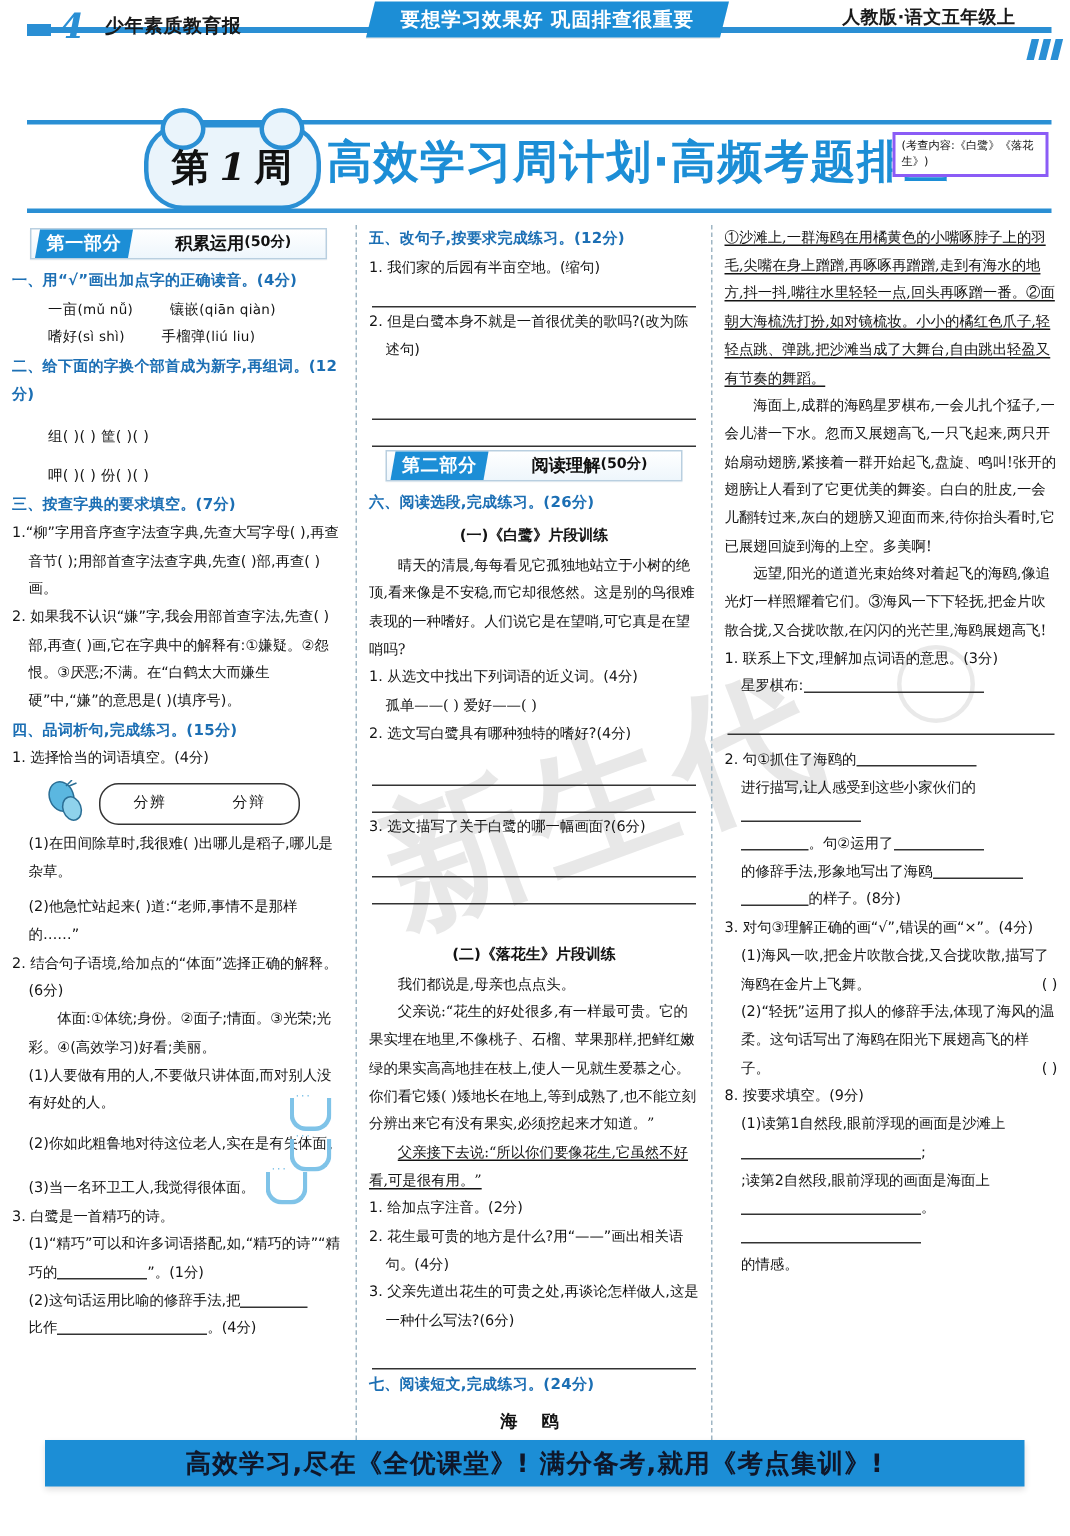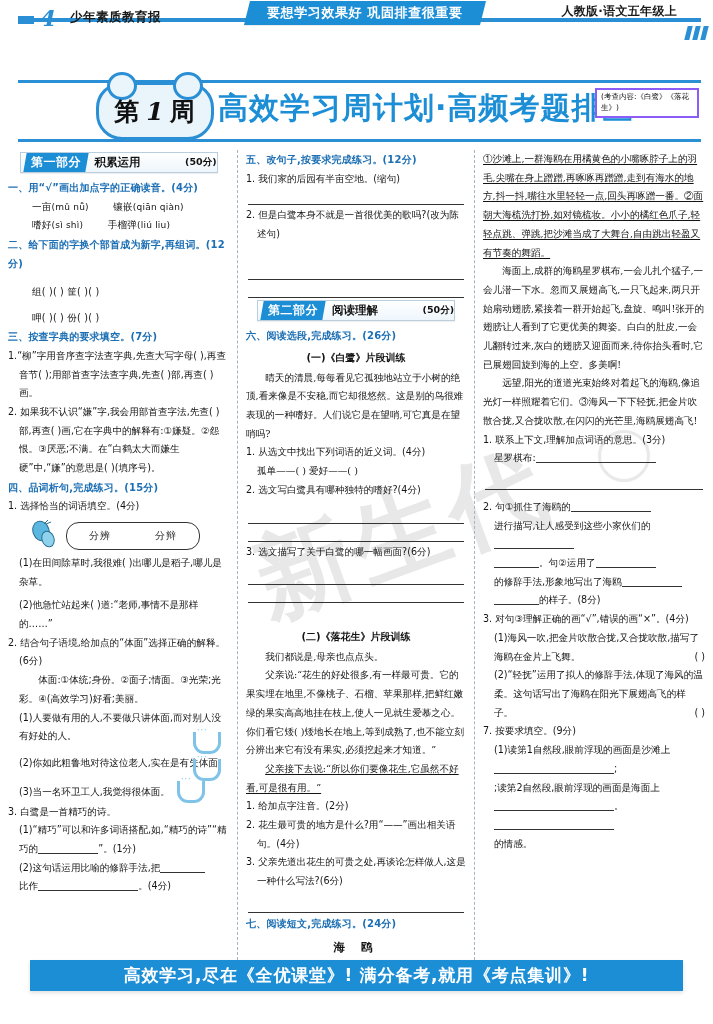--- a/index.html
+++ b/index.html
@@ -128,21 +128,21 @@
   }
   .sec-badge .part {
     background:#1c8ed6; color:#fff;
     font-size:12px; font-weight:bold; letter-spacing:.5px;
     padding:0 6px; display:flex; align-items:center;
     transform:skewX(-10deg);
     margin-left:4px;
   }
   .sec-badge .part span { transform:skewX(10deg); }
   .sec-badge .label {
-    display:flex; align-items:center; justify-content:space-between;
+    display:flex; align-items:center; justify-content:center;
     flex:1; font-size:11.5px; font-weight:bold; color:#111;
     padding-left:8px;
   }
   .sec-badge .label .score { font-size:9.5px; }
 
   .q-head {
     color:#1c6fb4; font-weight:bold; font-size:10px;
     letter-spacing:.2px;
   }
   .indent1 { padding-left:11px; text-indent:-11px; }
@@ -211,21 +211,21 @@
   }
 
   
   .footer {
     position:absolute; left:30px; right:30px; bottom:33px;
     height:31px; background:#1c8ed6;
     display:flex; align-items:center; justify-content:center;
     box-shadow:0 2px 4px rgba(0,0,0,.12);
   }
   .footer span {
-    color:#ffffff; font-size:17px; font-weight:bold; letter-spacing:.8px;
+    color:#0f172a; font-size:17px; font-weight:bold; letter-spacing:.8px;
   }
 </style>
 </head>
 <body>
 
 <div class="page">
 
   <div class="header">
     <div class="hdr-rule"></div>
     <div class="hdr-dash"></div>
@@ -415,21 +415,21 @@
       <div class="indent1">3. 对句③理解正确的画“√”,错误的画“×”。(4分)</div>
       <div class="indent2">
         <span>(1)海风一吹,把金片吹散合拢,又合拢吹散,描写了海鸥在金片上飞舞。</span>
         <span style="float:right">(        )</span>
       </div>
       <div class="indent2">
         <span>(2)“轻抚”运用了拟人的修辞手法,体现了海风的温柔。这句话写出了海鸥在阳光下展翅高飞的样子。</span>
         <span style="float:right">(        )</span>
       </div>
 
-      <div class="indent1" style="clear:both">7. 按要求填空。(9分)</div>
+      <div class="indent1" style="clear:both">8. 按要求填空。(9分)</div>
       <div class="indent2">(1)读第1自然段,眼前浮现的画面是沙滩上</div>
       <div class="indent2">
         <span class="inline-blank ib120"></span>;
       </div>
       <div class="indent2">;读第2自然段,眼前浮现的画面是海面上</div>
       <div class="indent2">
         <span class="inline-blank ib120"></span><span>。</span>
       </div>
       <div class="indent2">
         <span class="inline-blank ib120"></span>

